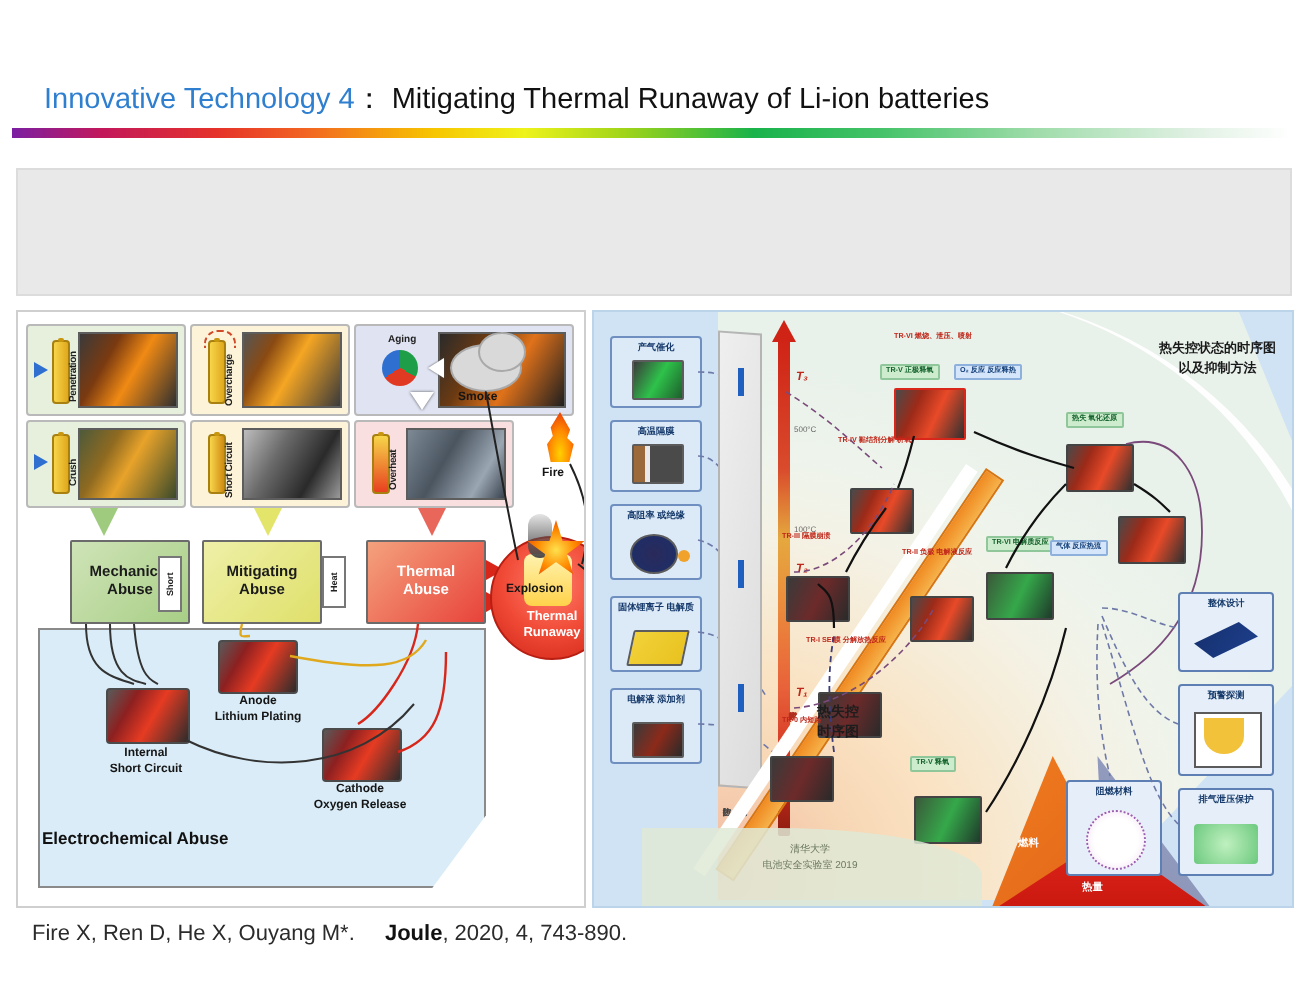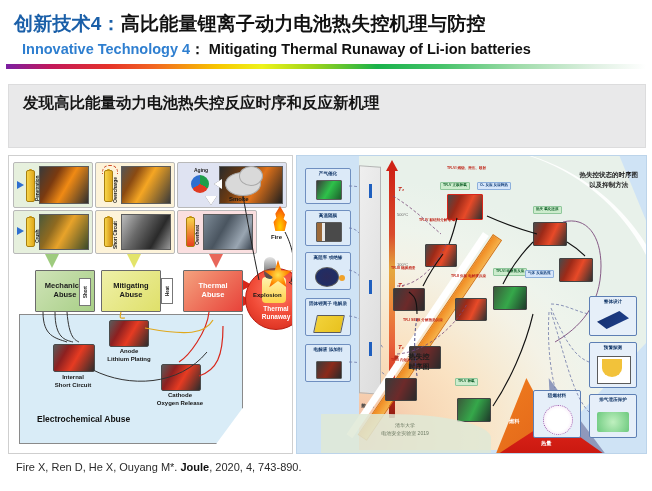--- a/index.html
+++ b/index.html
@@ -13,21 +13,21 @@
 
   
   .title-cn{
     position:absolute;left:14px;top:11px;
     font-size:19px;font-weight:bold;letter-spacing:.2px;
     white-space:nowrap;color:#111;
   }
   .title-cn .hl{color:#1a5fa8;}
   .title-en{
     position:absolute;left:22px;top:40px;
-    font-size:14.5px;font-weight:bold;white-space:nowrap;color:#111;
+    font-size:14.5px;font-weight:normal;white-space:nowrap;color:#111;
   }
   .title-en .hl{color:#2f7fd0;}
   .rainbow{
     position:absolute;left:6px;top:64px;width:640px;height:5px;
     background:linear-gradient(to right,
       #7b1fa2 0%, #c2185b 7%, #e5322a 16%, #f26522 23%,
       #f7c600 33%, #eef31b 40%, #9ed41a 48%, #19b24b 58%,
       #46c36a 68%, #9fdcaa 80%, #dff0e2 92%, #ffffff 100%);
   }
 
@@ -198,39 +198,35 @@
   .vtxt{
     position:absolute;writing-mode:vertical-rl;
     font-size:4.2px;font-weight:bold;color:#444;white-space:nowrap;
   }
 
   
   .cite{
     position:absolute;left:16px;top:461px;
     font-size:11px;color:#2b2b2b;white-space:nowrap;
   }
-  .cite b{font-weight:bold;color:#111;}
+  .cite b{font-weight:bold;color:#111;margin-left:12px;}
 </style>
 </head>
 <body>
 
 <div class="slide">
 
-  <div class="title-cn">
-    <span class="hl">创新技术4：</span><span>高比能量锂离子动力电池热失控机理与防控</span>
-  </div>
 
   <div class="title-en">
     <span class="hl">Innovative Technology 4</span><span>： Mitigating Thermal Runaway of Li-ion batteries</span>
   </div>
 
   <div class="rainbow"></div>
 
   <div class="banner">
-    <div class="banner-cn">发现高比能量动力电池热失控反应时序和反应新机理</div>
   </div>
 
   <div class="fig-left">
 
     <div class="abuse-card" style="left:4px;top:6px;width:78px;height:44px;background:#e6f0dd;">
       <div class="batt" style="left:12px;top:7px;height:30px;"></div>
       <div class="vlabel" style="left:21px;top:6px;height:32px;">Penetration</div>
       <div class="photo" style="width:48px;background:linear-gradient(120deg,#3a3a3a 0%,#7a3a10 30%,#f08a14 55%,#2f2f2f 100%);"></div>
       <div style="position:absolute;left:3px;top:18px;width:0;height:0;border-top:4px solid transparent;border-bottom:4px solid transparent;border-left:7px solid #2f6fd0;"></div>
     </div>
@@ -295,21 +291,21 @@
     <div class="mbox ther" style="left:174px;top:114px;width:58px;height:40px;">
       <span>
         <span>Thermal</span><br><span>Abuse</span>
       </span>
     </div>
 
     <div style="position:absolute;left:234px;top:124px;width:0;height:0;border-top:5px solid transparent;border-bottom:5px solid transparent;border-left:9px solid #d8261a;"></div>
     <div style="position:absolute;left:234px;top:140px;width:0;height:0;border-top:5px solid transparent;border-bottom:5px solid transparent;border-left:9px solid #d8261a;"></div>
 
     <div class="ec-region" style="left:10px;top:158px;width:222px;height:128px;clip-path:polygon(0 0,100% 0,100% 72%,88% 100%,0 100%);"></div>
-    <div class="ec-title" style="left:28px;top:258px;">Electrochemical Abuse</div>
+    <div class="ec-title" style="left:12px;top:258px;">Electrochemical Abuse</div>
 
     <div class="cellicon" style="left:44px;top:188px;width:40px;height:26px;"></div>
     <div class="cap" style="left:36px;top:218px;width:56px;">
       <span>Internal</span><br><span>Short Circuit</span>
     </div>
 
     <div class="cellicon" style="left:100px;top:164px;width:38px;height:25px;"></div>
     <div class="cap" style="left:90px;top:192px;width:60px;">
       <span>Anode</span><br><span>Lithium Plating</span>
     </div>

